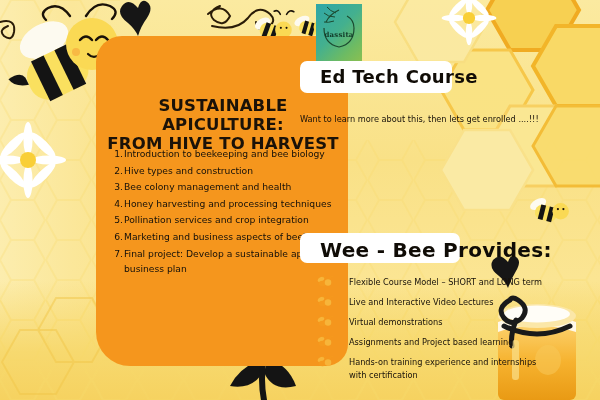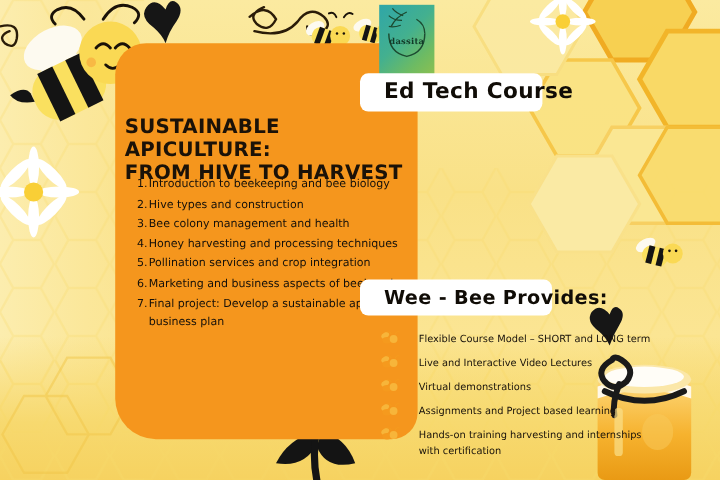--- a/index.html
+++ b/index.html
@@ -23,21 +23,21 @@
     background:linear-gradient(180deg,rgba(248,221,120,0) 0%,#f7d96f 60%,#f6d260 100%);}
   .honeycomb-svg{position:absolute;inset:0;}
   
   .orange-panel{
     position:absolute;left:96px;top:36px;width:252px;height:330px;
     background:#f5961d;
     border-radius:26px 30px 22px 34px;
   }
   .panel-title{
     position:absolute;left:104px;top:96px;width:238px;
-    color:#1b1208;
+    text-align:center;color:#1b1208;
     font-family:"DejaVu Sans", sans-serif;
     font-weight:bold;font-size:16.5px;line-height:19px;
     letter-spacing:.2px;
   }
   .panel-list{
     position:absolute;left:112px;top:146px;width:228px;
     color:#14100a;font-size:9.2px;line-height:15.6px;
     font-family:"DejaVu Sans", sans-serif;
   }
   .panel-list .li{display:flex;margin-bottom:1px;}
@@ -62,21 +62,21 @@
   .label-box{
     position:absolute;background:#ffffff;border-radius:7px;
   }
   .label-course{left:300px;top:61px;width:152px;height:32px;}
   .label-provides{left:300px;top:233px;width:160px;height:30px;}
   .label-text{
     position:absolute;color:#100c06;
     font-family:"DejaVu Sans", sans-serif;font-weight:bold;margin-left:12px;
   }
   .course-text{left:308px;top:66px;font-size:18px;letter-spacing:.3px;}
-  .provides-text{left:308px;top:238px;font-size:16px;letter-spacing:.3px;}
+  .provides-text{left:308px;top:238px;font-size:20px;letter-spacing:.3px;}
   .body-copy{
     position:absolute;left:300px;top:112px;width:252px;
     color:#17110a;font-size:8.2px;line-height:14.3px;
     font-family:"DejaVu Sans", sans-serif;
   }
   .body-copy p{margin:0;}
   .body-copy p.justified{text-align:justify;}
   .body-copy p.hike{font-size:9.2px;margin-top:2px;}
   .feature-list{
     position:absolute;left:316px;top:276px;width:238px;
@@ -314,20 +314,21 @@
       <path d="M38 24 q0 -8 -7 -12" fill="none" stroke="#1c4a30" stroke-width="1.1"></path>
     </svg>
     <div class="logo-word">dassita</div>
   </div>
 
 
   <div class="label-box label-course"></div>
   <div class="label-text course-text">Ed Tech Course</div>
 
   <div class="body-copy">
+    <p>Want to learn more about this, then lets get enrolled ....!!!</p>
   </div>
 
   <div class="label-box label-provides"></div>
   <div class="label-text provides-text">Wee - Bee Provides:</div>
 
   <div class="feature-list">
     <div class="fi">
       <span class="bullet">
         <svg width="17" height="12" viewBox="0 0 34 24">
           <ellipse cx="10" cy="7" rx="7" ry="4.5" fill="#f7b53a" transform="rotate(-30 10 7)"></ellipse>
@@ -373,17 +374,17 @@
     </div>
     <div class="fi">
       <span class="bullet">
         <svg width="17" height="12" viewBox="0 0 34 24">
           <ellipse cx="10" cy="7" rx="7" ry="4.5" fill="#f7b53a" transform="rotate(-30 10 7)"></ellipse>
           <ellipse cx="13" cy="15" rx="7.5" ry="5.5" fill="#f59a1e"></ellipse>
           <circle cx="24" cy="13" r="6.5" fill="#f7b53a"></circle>
           <path d="M20 4 q-3 -4 -7 -3 M27 4 q3 -5 7 -3" fill="none" stroke="#f59a1e" stroke-width="2" stroke-linecap="round"></path>
         </svg>
       </span>
-      <span class="ftxt">Hands-on training harvesting and internships with certification</span>
+      <span class="ftxt">Hands-on training experience and internships with certification</span>
     </div>
   </div>
 
 </div>
 
 </body></html>

